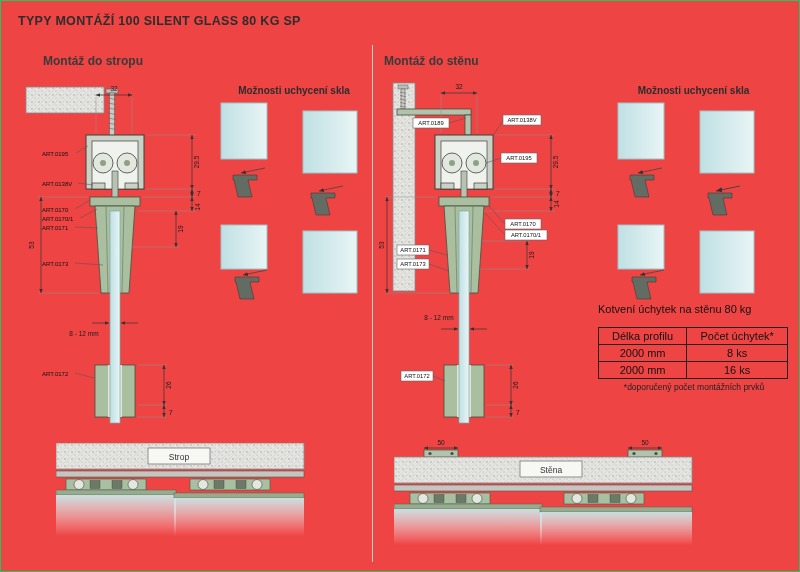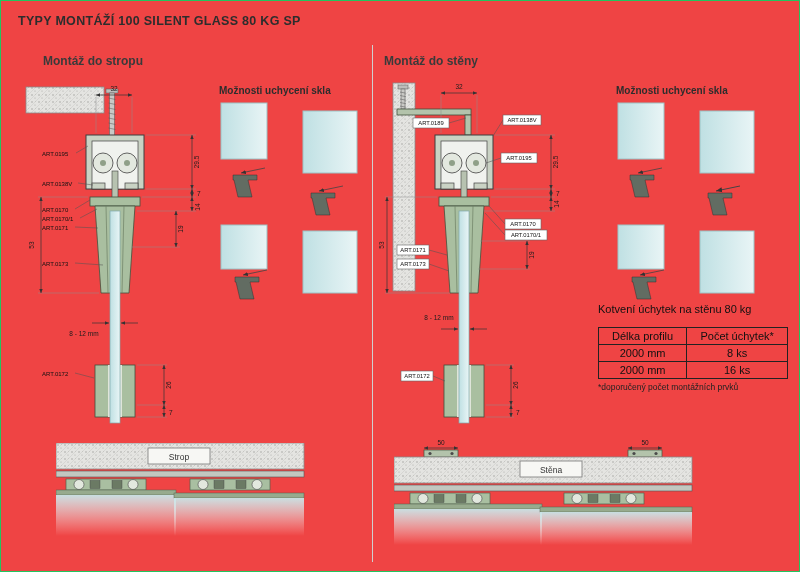--- a/index.html
+++ b/index.html
@@ -3,38 +3,38 @@
 <meta charset="utf-8">
 <style>
   * { margin:0; padding:0; box-sizing:border-box; }
   body { background:#fff; font-family:"Liberation Sans","DejaVu Sans",sans-serif; }
   .page { position:relative; width:800px; height:572px; background:#ef4444; border:1px solid #22c55e; overflow:hidden; }
   .main-title { position:absolute; left:17px; top:13px; font-size:12.5px; font-weight:bold; color:#2d2d2d; letter-spacing:.3px; }
   .divider { position:absolute; left:371px; top:44px; width:1px; height:517px; background:#cfcfcf; }
   .heading { position:absolute; font-size:12px; font-weight:bold; color:#3a3a3a; }
   .h-left { left:30px; top:53px;padding-left:12px; }
   .h-right { left:383px; top:53px; }
-  .subheading { position:absolute; font-size:10px; font-weight:bold; color:#2d2d2d; }
+  .subheading { position:absolute; font-size:10px; font-weight:bold; color:#2d2d2d; text-align:center; }
   .sub-left { left:218px; top:84px; width:150px; }
   .sub-right { left:615px; top:84px; width:155px; }
   .diagram { position:absolute; }
   svg text { font-family:"Liberation Sans","DejaVu Sans",sans-serif; }
   .dimt { font-size:6.5px; fill:#1c1c1c; }
   .artt { font-size:6px; fill:#111; }
   .artb { font-size:5.8px; fill:#111; }
   .dim { stroke:#333; stroke-width:.7; }
   .ext { stroke:#8f8f8f; stroke-width:.5; }
   .ldr { stroke:#555; stroke-width:.55; fill:none; }
   .lblbox { fill:#fff; stroke:#666; stroke-width:.6; }
   .sec-label { font-size:8.5px; fill:#333; }
   .anchor-block { position:absolute; left:597px; top:302px; width:192px; }
   .table-title { font-weight:normal; font-size:11px; color:#111; margin-bottom:12px; }
   .anchor-table { border-collapse:collapse; width:190px; font-size:11px; color:#111; }
   .anchor-table th, .anchor-table td { border:1px solid #222; text-align:center; padding:1px 12px; height:17px; font-weight:normal; }
-  .footnote { font-size:8.5px; color:#222; margin-top:3px; }
+  .footnote { font-size:8.5px; color:#222; margin-top:3px;text-align:center; }
 </style>
 </head>
 <body>
 
 <div class="page">
 
   <svg width="0" height="0" style="position:absolute" aria-hidden="true">
     <defs>
       <pattern id="hatch" width="7" height="7" patternUnits="userSpaceOnUse">
         <rect width="7" height="7" fill="#e4e4e1"></rect>
@@ -54,21 +54,21 @@
       <marker id="arr" viewBox="0 0 8 8" refX="7" refY="4" markerWidth="7" markerHeight="7" orient="auto-start-reverse">
         <path d="M0,1 L7,4 L0,7 Z" fill="#333"></path>
       </marker>
     </defs>
   </svg>
 
   <div class="main-title">TYPY MONTÁŽÍ 100 SILENT GLASS 80 KG SP</div>
   <div class="divider"></div>
 
   <div class="heading h-left">Montáž do stropu</div>
-  <div class="heading h-right">Montáž do stěny</div>
+  <div class="heading h-right">Montáž do stěnu</div>
   <div class="subheading sub-left">Možnosti uchycení skla</div>
   <div class="subheading sub-right">Možnosti uchycení skla</div>
 
   <svg class="diagram" style="left:15px;top:78px" width="220" height="360" viewBox="0 0 220 360">
     <rect x="10" y="8" width="78" height="26" fill="url(#hatch)" stroke="#8a8a8a" stroke-width="0.8"></rect>
     <g>
       <rect x="90" y="10" width="12" height="4" fill="#bdbdba" stroke="#555" stroke-width="0.5"></rect>
       <rect x="93.5" y="14" width="5" height="44" fill="#c9c9c5" stroke="#555" stroke-width="0.5"></rect>
       <path d="M92.5,19 l7,1.5 M92.5,24 l7,1.5 M92.5,29 l7,1.5 M92.5,34 l7,1.5 M92.5,39 l7,1.5 M92.5,44 l7,1.5 M92.5,49 l7,1.5" stroke="#555" stroke-width="0.5"></path>
     </g>

